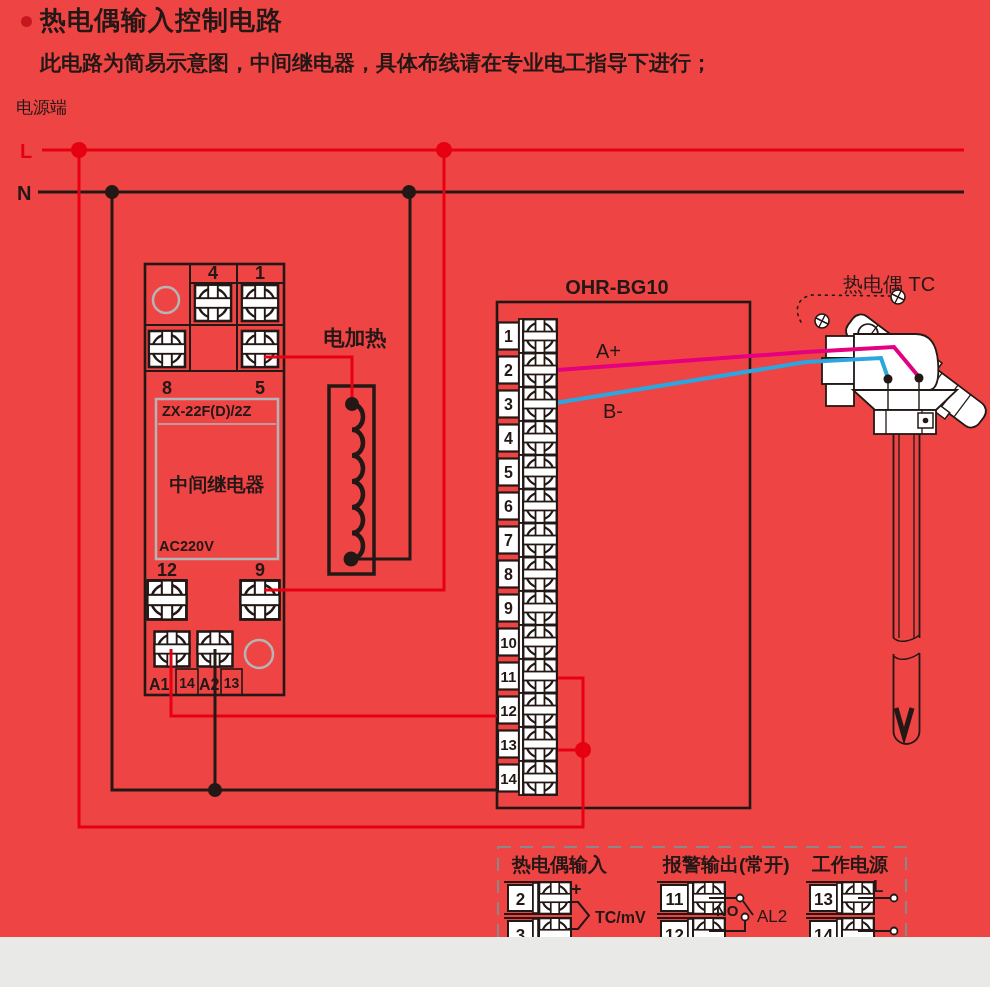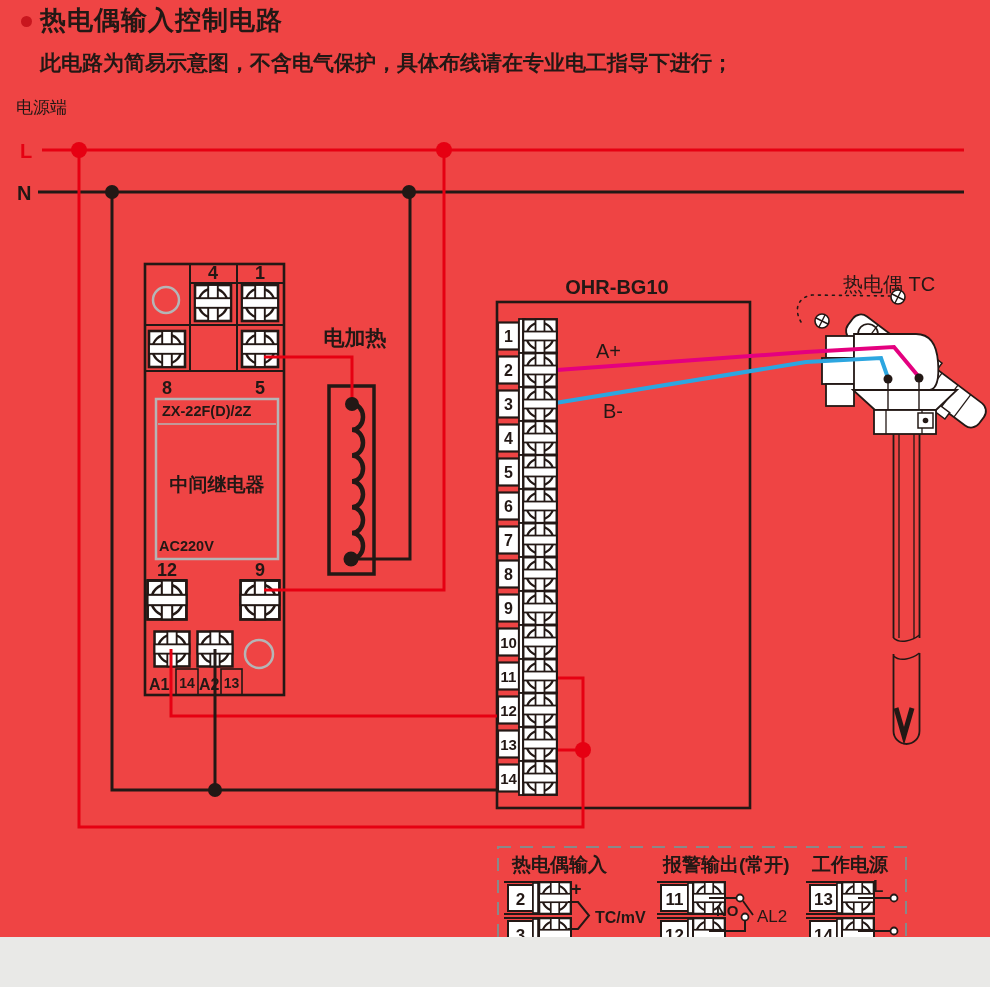--- a/index.html
+++ b/index.html
@@ -33,21 +33,21 @@
   .scr-bar{fill:#fff;stroke:var(--c-dark);stroke-width:1.9;}
   .dash-box{fill:none;stroke:#898989;stroke-width:2;stroke-dasharray:13 9;}
   .page-dash{stroke:var(--c-gray);stroke-width:2.5;stroke-dasharray:30 21;}
 </style>
 </head>
 <body>
 
 <div class="stage">
   <span class="bullet"></span>
   <div class="title">热电偶输入控制电路</div>
-  <div class="subtitle">此电路为简易示意图，不含电气保护，具体布线请在专业电工指导下进行；</div>
+  <div class="subtitle">此电路为简易示意图，中间继电器，具体布线请在专业电工指导下进行；</div>
 
   <svg class="diagram" width="990" height="987" viewBox="0 0 990 987">
     <defs>
       <g id="screw">
         <rect class="scr-box" x="-18" y="-18" width="36" height="36"></rect>
         <circle class="scr-cir" r="14.5"></circle>
         <rect class="scr-bar" x="-4.8" y="-18" width="9.6" height="36"></rect>
         <rect class="scr-bar" x="-18" y="-4.8" width="36" height="9.6"></rect>
       </g>
       <g id="screw-sm">

